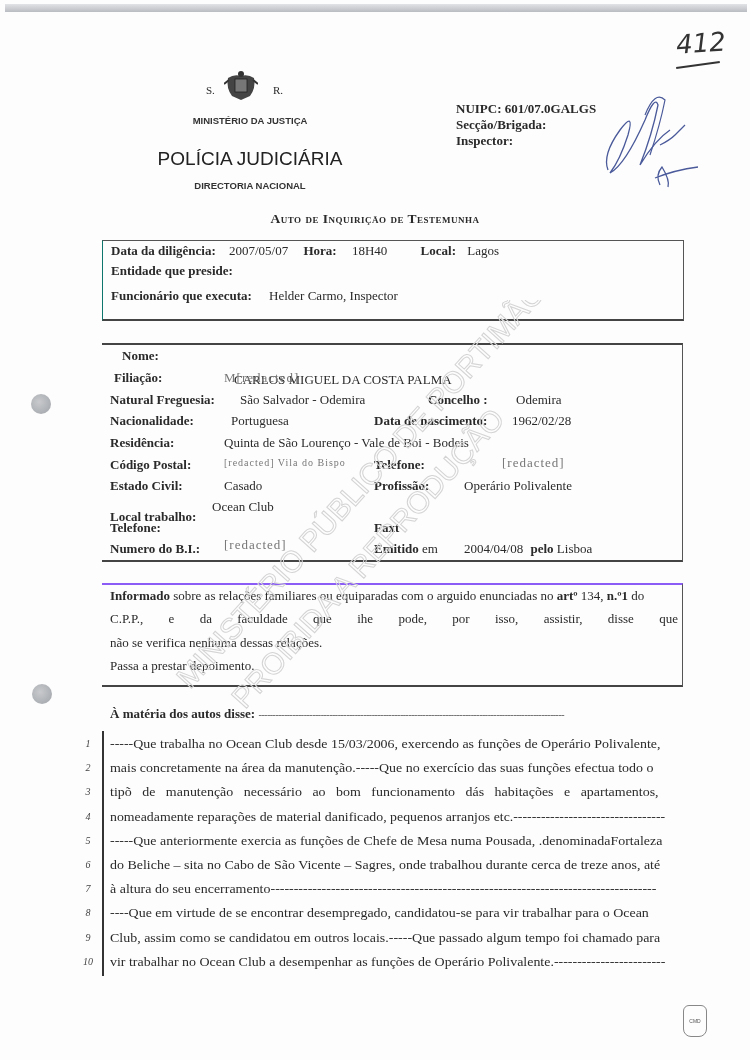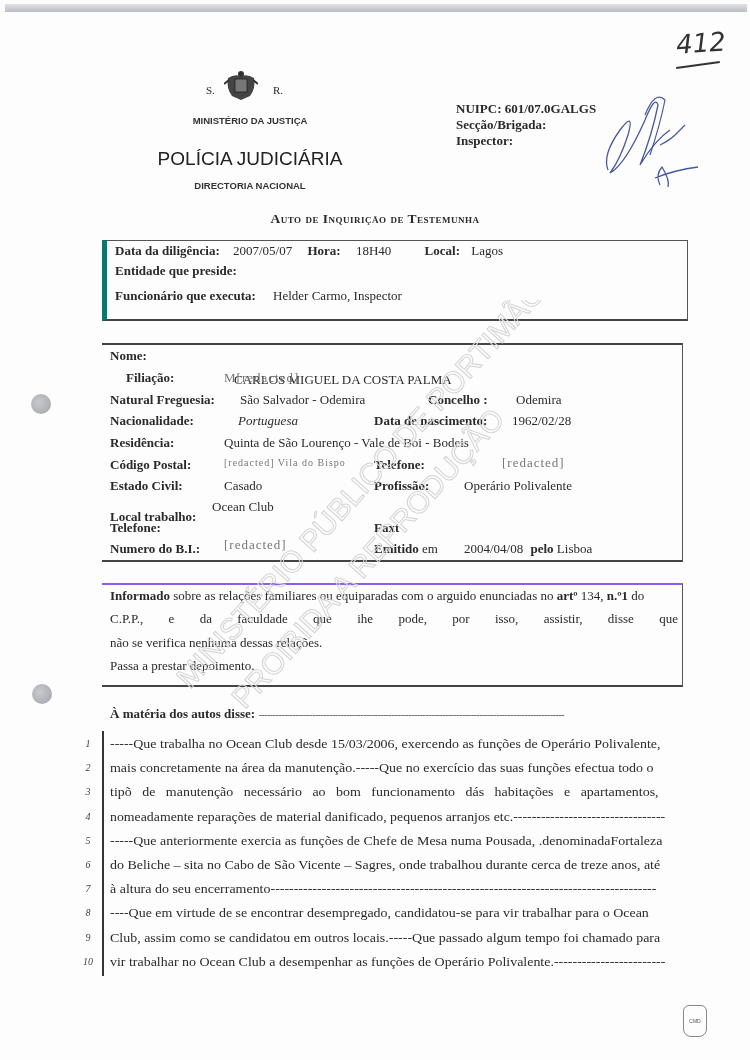--- a/index.html
+++ b/index.html
@@ -18,21 +18,21 @@
                 font-family:"Liberation Sans", sans-serif; font-size:9.5px; font-weight:bold; color:#333; }
     .policia { position:absolute; left:145px; top:148px; width:210px; text-align:center;
                font-family:"Liberation Sans", sans-serif; font-size:19px; color:#222; }
     .directoria { position:absolute; left:160px; top:180px; width:180px; text-align:center;
                   font-family:"Liberation Sans", sans-serif; font-size:9.5px; font-weight:bold; color:#333; }
     .meta { position:absolute; left:456px; top:101px; font-size:13px; font-weight:bold; line-height:16px; color:#2a2a2a; }
     .signature { position:absolute; left:600px; top:85px; width:110px; height:110px; }
     .title { position:absolute; left:0; width:750px; top:211px; text-align:center; font-weight:bold;
              font-size:13.5px; letter-spacing:0.5px; font-variant:small-caps; }
     .box { position:absolute; left:102px; width:580px; border:1.5px solid #555; background:transparent; }
-    .box1 { top:240px; height:78px; border-left:5px solid #0f766e; border-bottom:2.5px solid #444; }
+    .box1 { top:240px; height:78px; border-left:1px solid #0f766e; border-bottom:2.5px solid #444; }
     .box2 { top:343px; height:215px; border-left:none; border-top:2.5px solid #444; border-bottom:2.5px solid #444; }
     .box3 { top:583px; height:100px; border-left:none; border-top:2px solid #8b5cf6; border-bottom:2.5px solid #444; }
     .row { position:absolute; font-size:13px; white-space:nowrap; }
     .lbl { font-weight:bold; }
     .redacted { color:#777; letter-spacing:1px; }
     .para { position:absolute; left:8px; font-size:13px; white-space:nowrap; }
     .justify { display:flex; justify-content:space-between; width:568px; }
     .materia { position:absolute; left:110px; top:706px; font-size:13px; font-weight:bold; white-space:nowrap; }
     .materia .dash { font-weight:normal; color:#555; letter-spacing:-0.5px; font-size:10px; }
     .vline { position:absolute; left:102px; top:731px; width:1.5px; height:245px; background:#333; }
@@ -92,33 +92,33 @@
   <div class="row" style="left:8px;top:22px;">
     <span class="lbl">Entidade que preside:</span>
   </div>
   <div class="row" style="left:8px;top:47px;">
     <span class="lbl">Funcionário que executa:</span>
     <span style="margin-left:14px;">Helder Carmo, Inspector</span>
   </div>
 </div>
 
 <div class="box box2">
-  <div class="row" style="left:8px;top:3px;"><span class="lbl">Nome:</span></div>
+  <div class="row" style="left:20px;top:3px;"><span class="lbl">Nome:</span></div>
   <div class="row" style="left:132px;top:3px;margin-top:24px;"><span>CARLOS MIGUEL DA COSTA PALMA</span></div>
 
-  <div class="row" style="left:24px;top:25px;text-align:right;"><span class="lbl">Filiação:</span></div>
+  <div class="row" style="left:12px;top:25px;text-align:right;"><span class="lbl">Filiação:</span></div>
   <div class="row redacted" style="left:122px;top:25px;"><span>M[redacted]</span></div>
 
   <div class="row" style="left:8px;top:47px;"><span class="lbl">Natural Freguesia:</span></div>
   <div class="row" style="left:138px;top:47px;"><span>São Salvador - Odemira</span></div>
   <div class="row" style="left:326px;top:47px;"><span class="lbl">Concelho :</span></div>
   <div class="row" style="left:414px;top:47px;"><span>Odemira</span></div>
 
   <div class="row" style="left:8px;top:68px;"><span class="lbl">Nacionalidade:</span></div>
-  <div class="row" style="left:136px;top:68px;font-style:italic;"><span>Portuguesa</span></div>
+  <div class="row" style="left:129px;top:68px;"><span>Portuguesa</span></div>
   <div class="row" style="left:272px;top:68px;"><span class="lbl">Data de nascimento:</span></div>
   <div class="row" style="left:410px;top:68px;"><span>1962/02/28</span></div>
 
   <div class="row" style="left:8px;top:90px;"><span class="lbl">Residência:</span></div>
   <div class="row" style="left:122px;top:90px;"><span>Quinta de São Lourenço - Vale de Boi - Bodeis</span></div>
 
   <div class="row" style="left:8px;top:112px;"><span class="lbl">Código Postal:</span></div>
   <div class="row redacted" style="left:122px;top:112px;font-size:10px;"><span>[redacted] Vila do Bispo</span></div>
   <div class="row" style="left:272px;top:112px;"><span class="lbl">Telefone:</span></div>
   <div class="row redacted" style="left:400px;top:110px;"><span>[redacted]</span></div>

